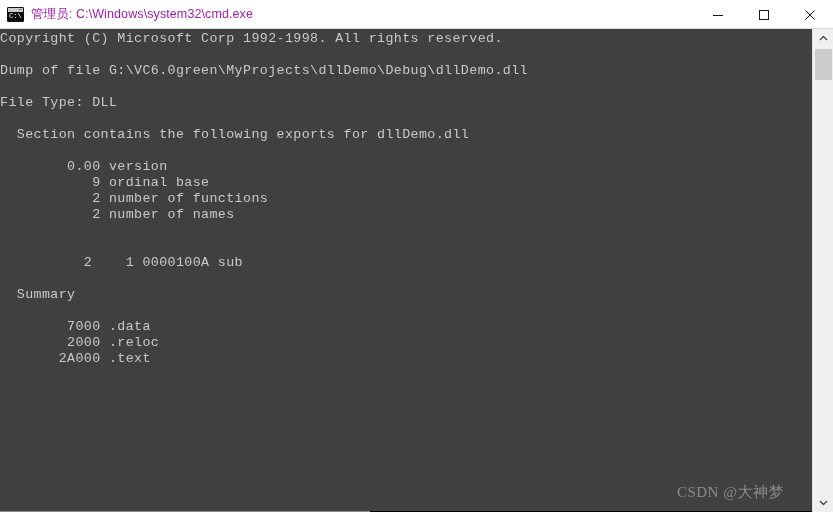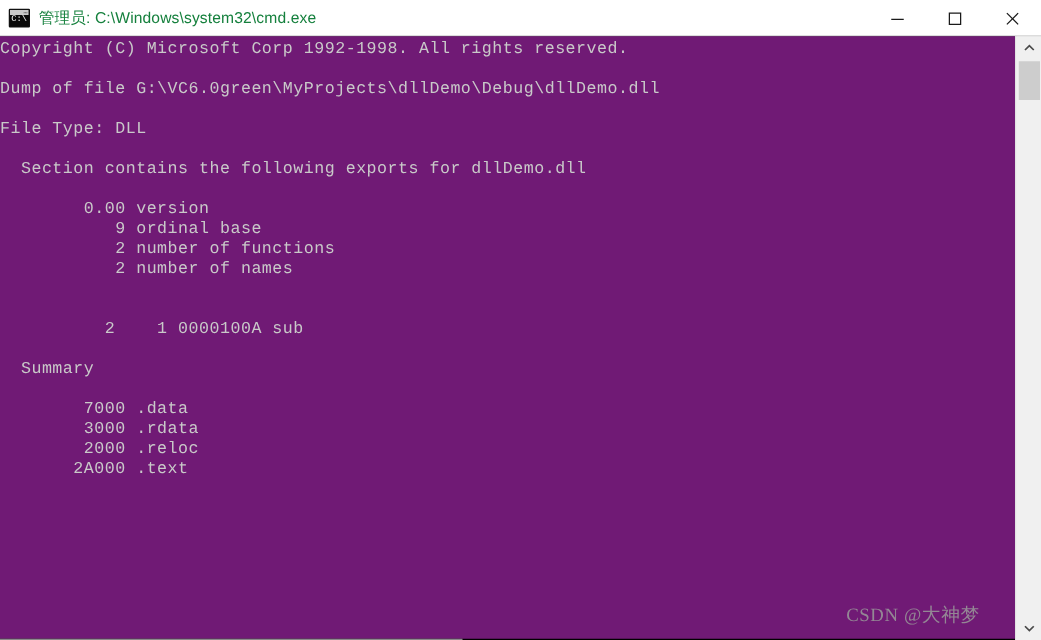--- a/index.html
+++ b/index.html
@@ -67,21 +67,21 @@
     position: absolute;
     left: 1px; top: 4px;
     color: #ffffff;
     font-family: "Liberation Mono", monospace;
     font-size: 7px;
     line-height: 9px;
     white-space: nowrap;
   }
   #title-text {
     font-size: 12.5px;
-    color: #15803d;
+    color: #a21caf;
     white-space: nowrap;
     line-height: 29px;
     letter-spacing: 0.1px;
   }
   #window-controls {
     position: absolute;
     right: 0; top: 0;
     height: 29px;
     display: flex;
   }
@@ -98,21 +98,21 @@
   }
   .winbtn svg { display: block; }
 
   
   #console {
     position: absolute;
     left: 0;
     top: 29px;
     width: 812px;
     height: 483px;
-    background: #701a75;
+    background: #404040;
     overflow: hidden;
   }
   #console-lines {
     position: absolute;
     left: 0;
     top: 2px;
     width: 812px;
   }
   .cline {
     height: 16px;
@@ -245,21 +245,20 @@
         <div class="cline">           9 ordinal base</div>
         <div class="cline">           2 number of functions</div>
         <div class="cline">           2 number of names</div>
         <div class="cline"></div>
         <div class="cline"></div>
         <div class="cline">          2    1 0000100A sub</div>
         <div class="cline"></div>
         <div class="cline">  Summary</div>
         <div class="cline"></div>
         <div class="cline">        7000 .data</div>
-        <div class="cline">        3000 .rdata</div>
         <div class="cline">        2000 .reloc</div>
         <div class="cline">       2A000 .text</div>
       </div>
 
     <div id="watermark">CSDN @大神梦</div>
     <div id="bottom-edge"></div>
     <div id="bottom-edge-light"></div>
   </div>
 
   <div id="scrollbar">

